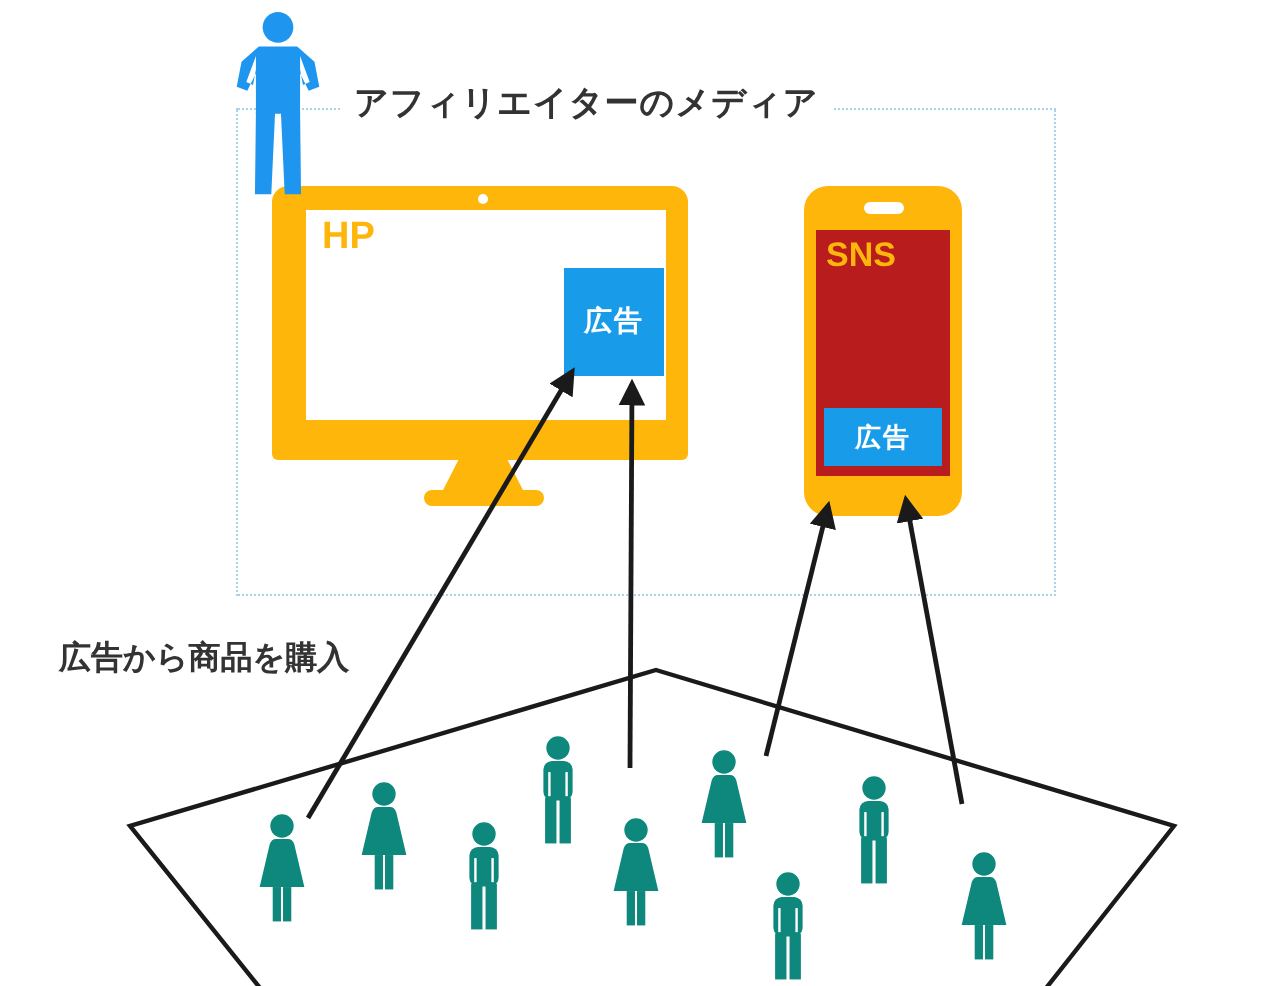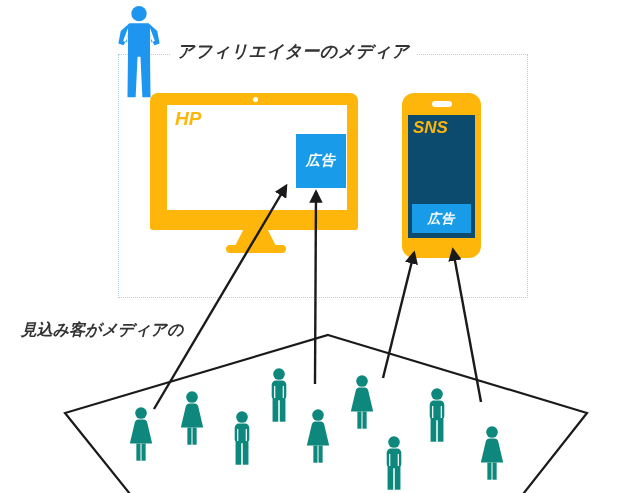--- a/index.html
+++ b/index.html
@@ -1,36 +1,35 @@
 <!DOCTYPE html>
 <html><head>
 <meta charset="utf-8">
 <style>
   html,body{margin:0;padding:0;background:#fff;}
   #stage{
     position:relative;width:632px;height:493px;overflow:hidden;
     background:var(--background,#fff);
     font-family:"Liberation Sans", sans-serif;
     color:var(--text-dark,#333);
-    font-style:italic;
   }
   
   .media-box{
     position:absolute;left:118px;top:54px;width:408px;height:242px;
     border:1.5px dotted var(--dashed-border-blue,#A9D2EC);
     z-index:1;
   }
   .media-label{
     position:absolute;left:170px;top:40px;z-index:3;
     background:#fff;padding:0 7px;
     font-size:17px;font-weight:800;letter-spacing:.5px;
     color:var(--text-dark,#333);white-space:nowrap;
   }
   
-  .monitor{position:absolute;left:150px;top:93px;width:208px;height:166px;z-index:2;text-align:right;}
+  .monitor{position:absolute;left:136px;top:93px;width:208px;height:166px;z-index:2;text-align:right;}
   .monitor-frame{
     position:absolute;left:0;top:0;width:208px;height:137px;
     background:var(--device-orange,#FFB60A);border-radius:8px 8px 3px 3px;
   }
   .monitor-camera{
     position:absolute;left:103px;top:4px;width:5px;height:5px;border-radius:50%;
     background:#fff;
   }
   .monitor-screen{
     position:absolute;left:17px;top:12px;width:180px;height:105px;background:#fff;
@@ -58,21 +57,21 @@
   .phone{position:absolute;left:402px;top:93px;width:79px;height:165px;z-index:2;}
   .phone-frame{
     position:absolute;left:0;top:0;width:79px;height:165px;border-radius:12px;
     background:var(--device-orange,#FFB60A);
   }
   .phone-speaker{
     position:absolute;left:30px;top:8px;width:20px;height:6px;border-radius:3px;
     background:#fff;
   }
   .phone-screen{
-    position:absolute;left:6px;top:22px;width:67px;height:123px;background:#0c4a6e;
+    position:absolute;left:6px;top:22px;width:67px;height:123px;background:#b91c1c;
   }
   .phone-title{
     position:absolute;left:5px;top:3px;
     font-size:17px;font-weight:800;color:var(--device-orange,#FFB60A);
   }
   .phone-ad{
     position:absolute;left:4px;top:89px;width:59px;height:29px;
     background:var(--ad-blue,#189CE9);
     display:flex;align-items:center;justify-content:center;
     color:#fff;font-size:13px;font-weight:700;letter-spacing:1px;
@@ -118,21 +117,21 @@
   <div class="phone">
     <div class="phone-frame"></div>
     <div class="phone-speaker"></div>
     <div class="phone-screen">
       <div class="phone-title">SNS</div>
       <div class="phone-ad">広告</div>
     </div>
   </div>
 
   <div class="purchase-caption">
-    <div>見込み客がメディアの</div>
+    <div>広告から商品を購入</div>
   </div>
 
   <svg id="overlay" viewBox="0 0 640 493" xmlns="http://www.w3.org/2000/svg">
     <defs>
       <marker id="ah" viewBox="0 0 10 10" refX="8" refY="5" markerWidth="5.6" markerHeight="5.6" orient="auto-start-reverse">
         <path class="ah-head" d="M0 0 L10 5 L0 10 z"></path>
       </marker>
       <symbol id="icon-man" viewBox="0 0 36 64">
         <circle cx="18" cy="7" r="6.8"></circle>
         <rect x="9.5" y="14.5" width="17" height="23" rx="5"></rect>

